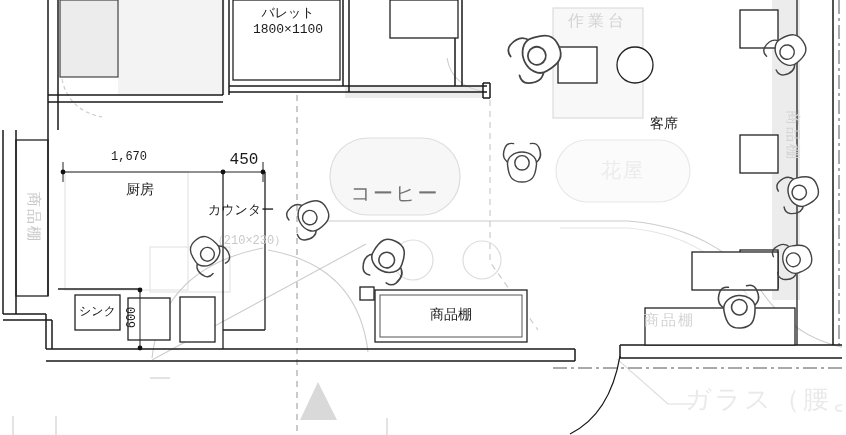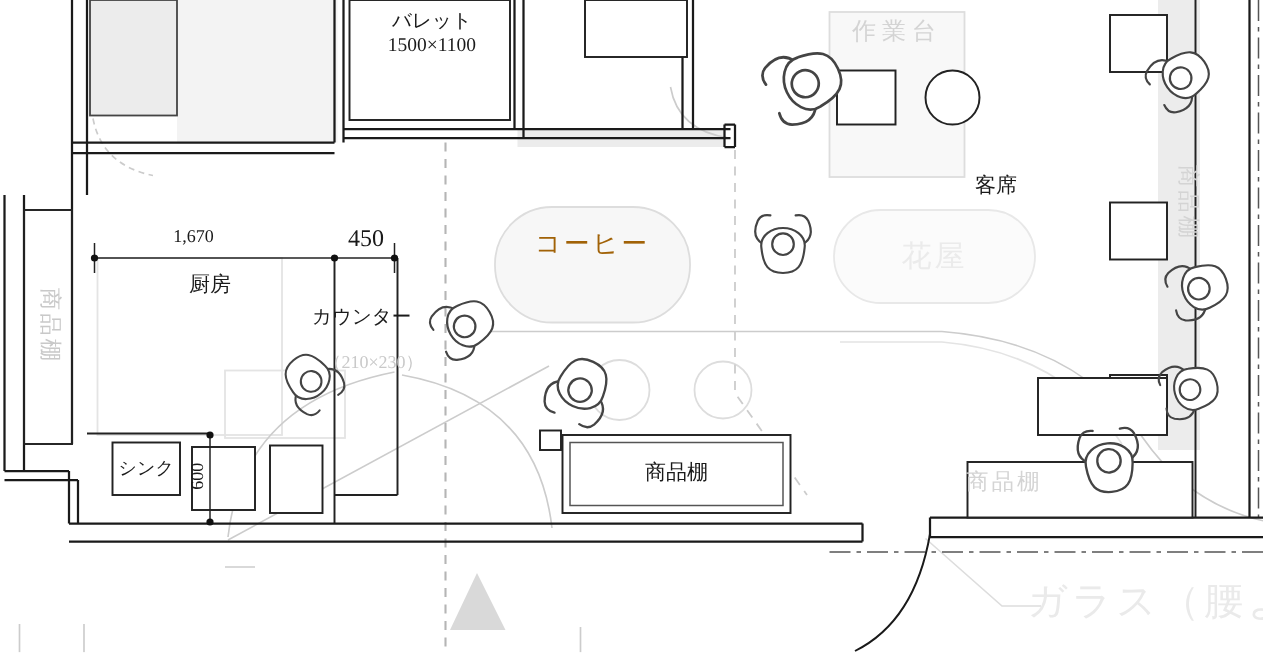--- a/index.html
+++ b/index.html
@@ -1,18 +1,18 @@
 <!DOCTYPE html>
 <html><head>
 <meta charset="utf-8">
 <style>
   html,body{margin:0;padding:0;background:#fff;}
   #stage{
     position:relative;width:842px;height:435px;background:#fff;overflow:hidden;
-    font-family:Liberation Serif, serif;color:#1a1a1a;
+    font-family:Liberation Mono, monospace;color:#1a1a1a;
   }
   #stage svg{position:absolute;left:0;top:0;}
   .lbl{position:absolute;white-space:nowrap;line-height:1.25;}
   .c{text-align:center;}
   .flex{display:flex;align-items:center;justify-content:center;white-space:nowrap;}
   .gray{color:#c9c9c9;}
   .faint{color:#e6e6e6;}
   .vgray{color:#d4d4d4;}
   .z1{z-index:1}.z2{z-index:2}.z3{z-index:3}
 </style>
@@ -106,28 +106,28 @@
       <circle cx="223" cy="172" r="2.4" stroke="none"></circle>
       <circle cx="263" cy="172" r="2.4" stroke="none"></circle>
       <line x1="140" y1="290" x2="140" y2="348"></line>
       <circle cx="140" cy="290" r="2.4" stroke="none"></circle>
       <circle cx="140" cy="348" r="2.4" stroke="none"></circle>
     </g>
   </svg>
 
   <div class="lbl c z2" style="left:232px;top:6px;width:112px;font-size:13px;">
     <div>バレット</div>
-    <div>1500×1100</div>
+    <div>1800×1100</div>
   </div>
 
   <div class="lbl c z2 vgray" style="left:550px;top:12px;width:96px;font-size:16px;letter-spacing:4px;">作業台</div>
 
   <div class="lbl z2" style="left:650px;top:116px;font-size:14px;">客席</div>
 
-  <div class="lbl flex z2 faint" style="left:330px;top:124px;width:130px;height:77px;font-size:17px;letter-spacing:2px;color:#a16207;">コーヒー</div>
+  <div class="lbl flex z2 faint" style="left:330px;top:156px;width:130px;height:77px;font-size:20px;letter-spacing:2px;color:#737373;">コーヒー</div>
 
   <div class="lbl flex z2 faint" style="left:556px;top:140px;width:134px;height:62px;font-size:20px;letter-spacing:2px;color:#ebebeb;">花屋</div>
 
   <div class="lbl z2" style="left:126px;top:182px;font-size:14px;">厨房</div>
 
   <div class="lbl z2" style="left:208px;top:203px;font-size:13px;">カウンター</div>
 
   <div class="lbl c z2 gray" style="left:188px;top:234px;width:122px;font-size:12px;">
     <div>（210×230）</div>
   </div>

